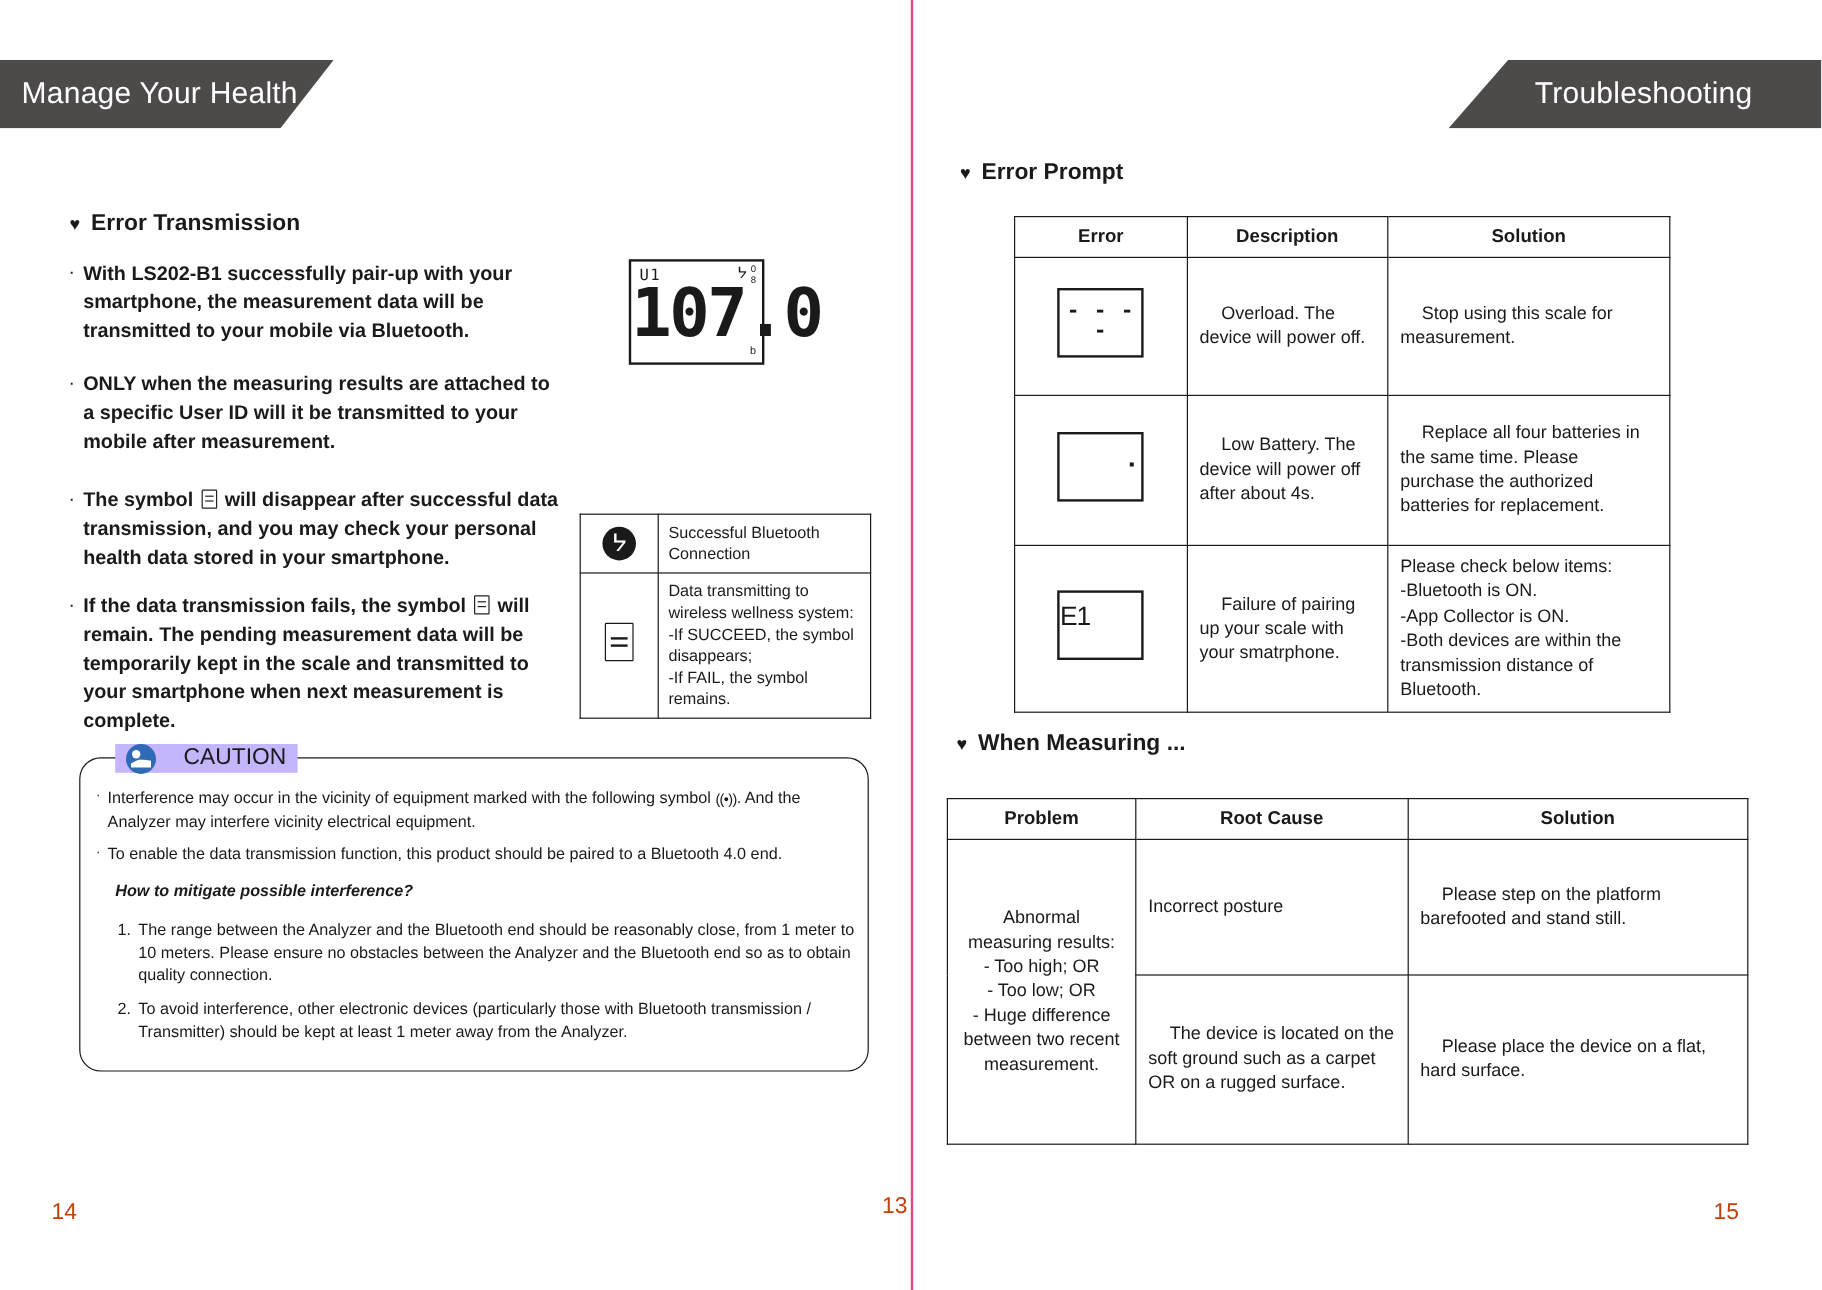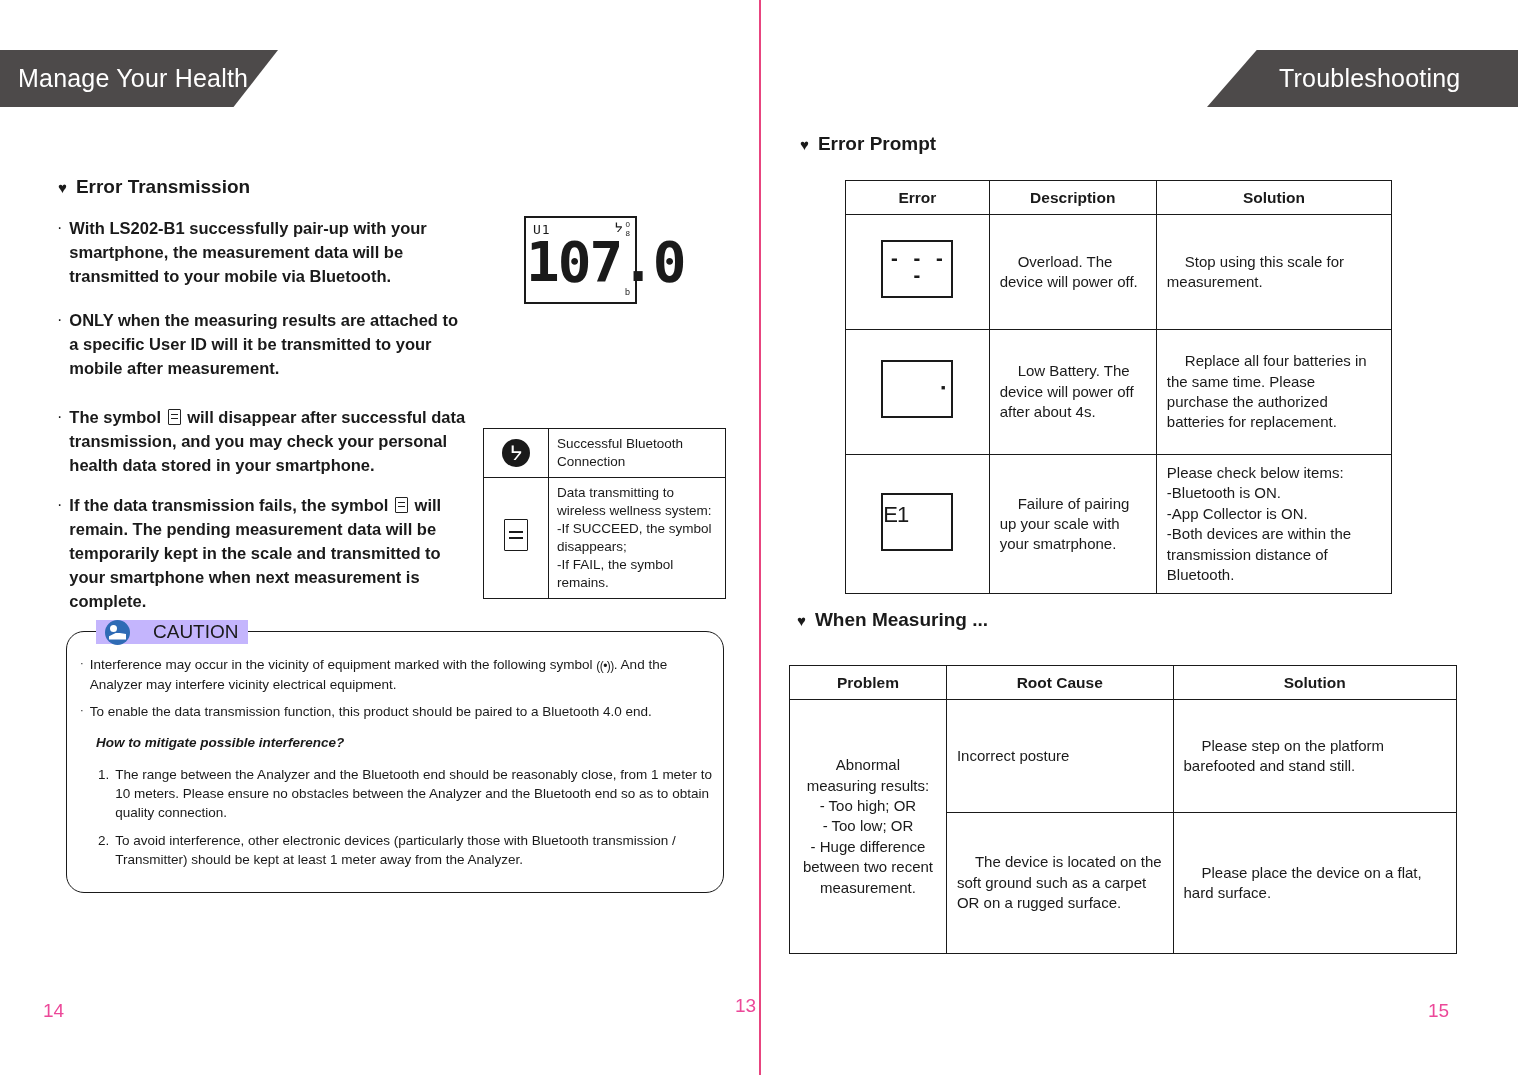--- a/index.html
+++ b/index.html
@@ -341,21 +341,21 @@
     line-height: 1;
     letter-spacing: -1px;
   }
 
   .multiline { white-space: pre-line; }
 
   
   .pagenum {
     position: absolute;
     font-size: 19px;
-    color: #ec4899;
+    color: #c2410c;
   }
 </style>
 </head>
 <body>
 
 <div class="banner banner-left">
   <span>Manage Your Health</span>
 </div>
 
 <div class="sec-head" style="left:58px; top:176px;">

